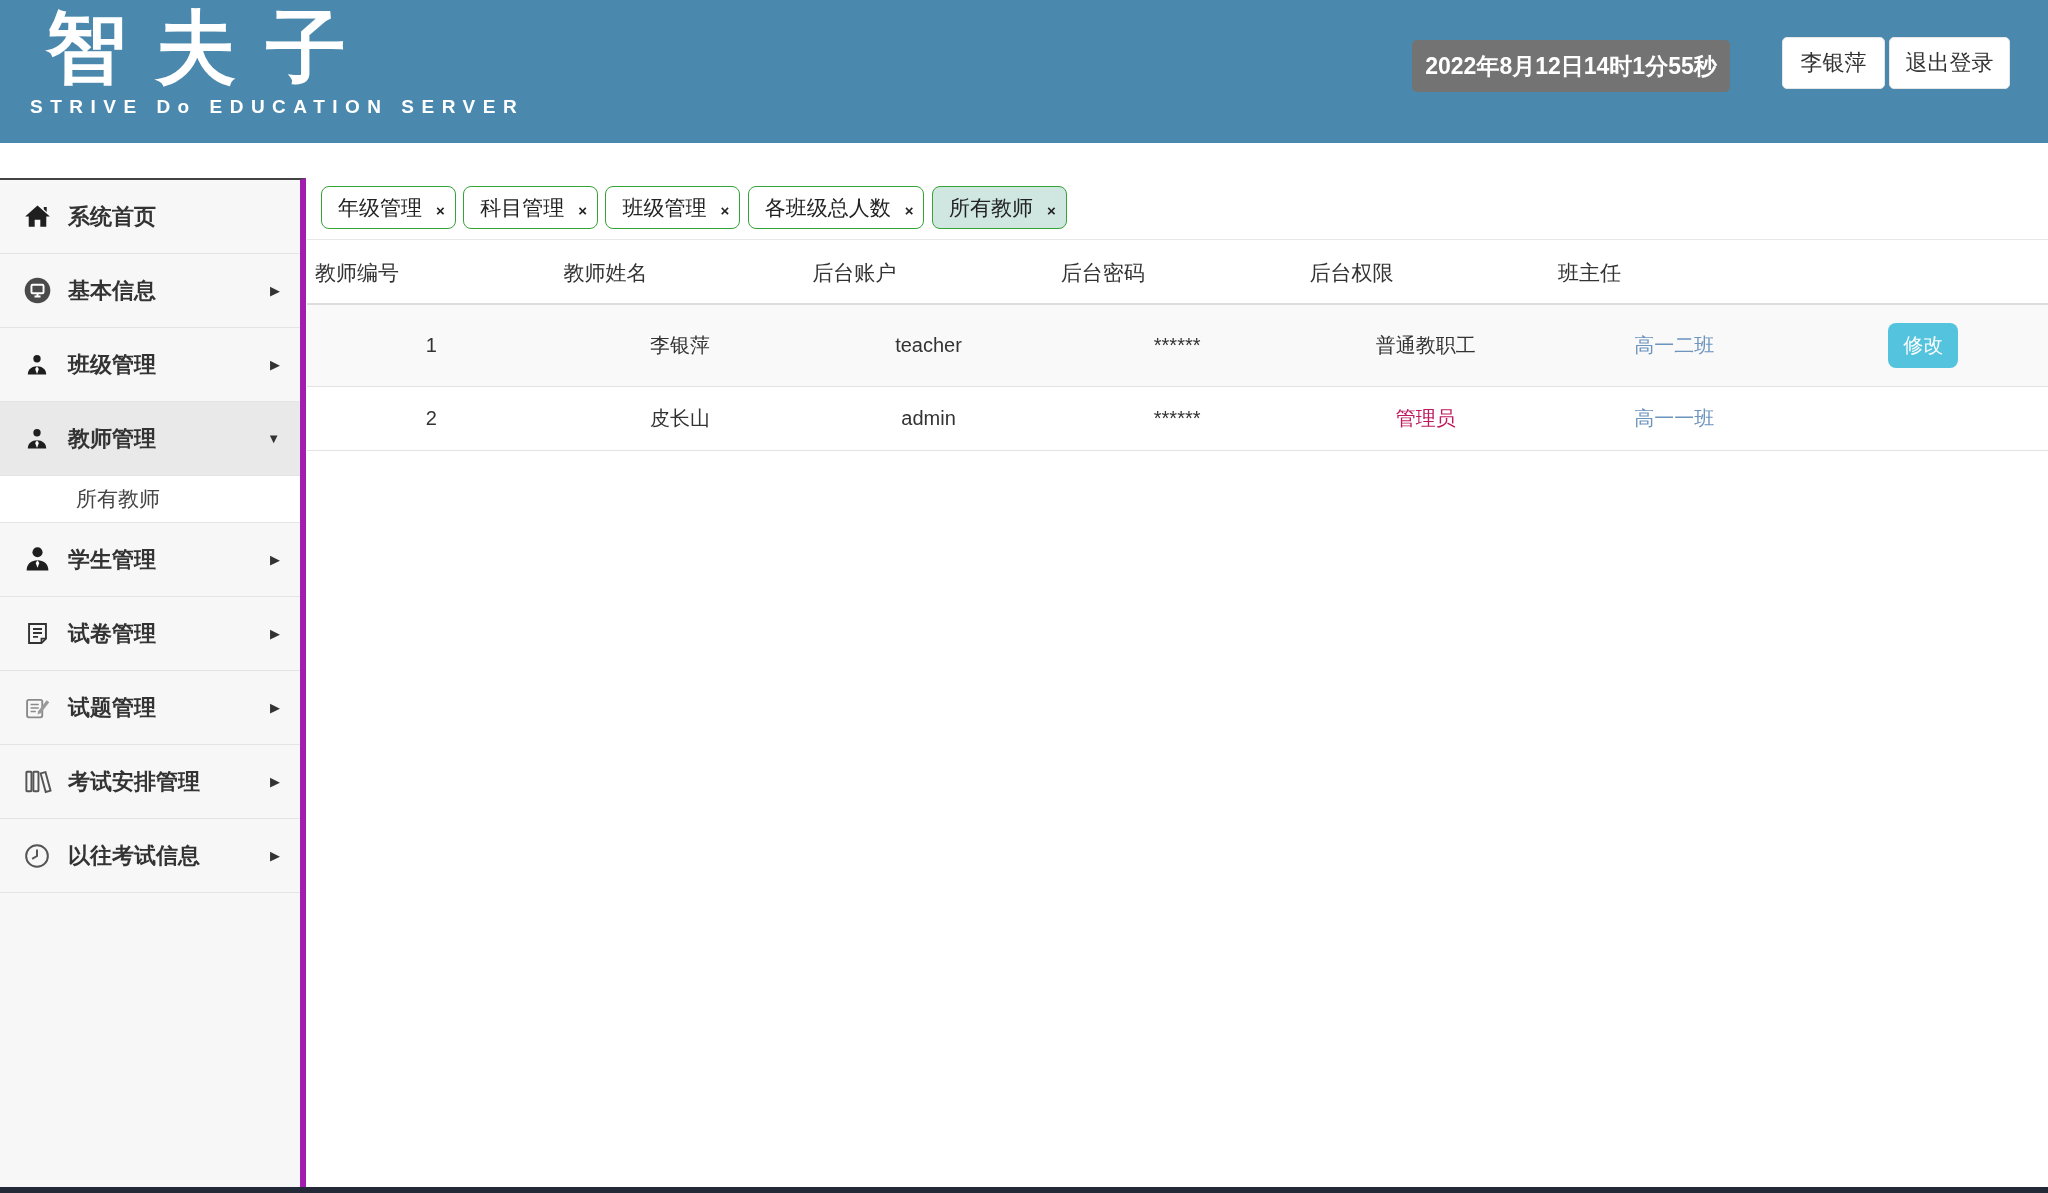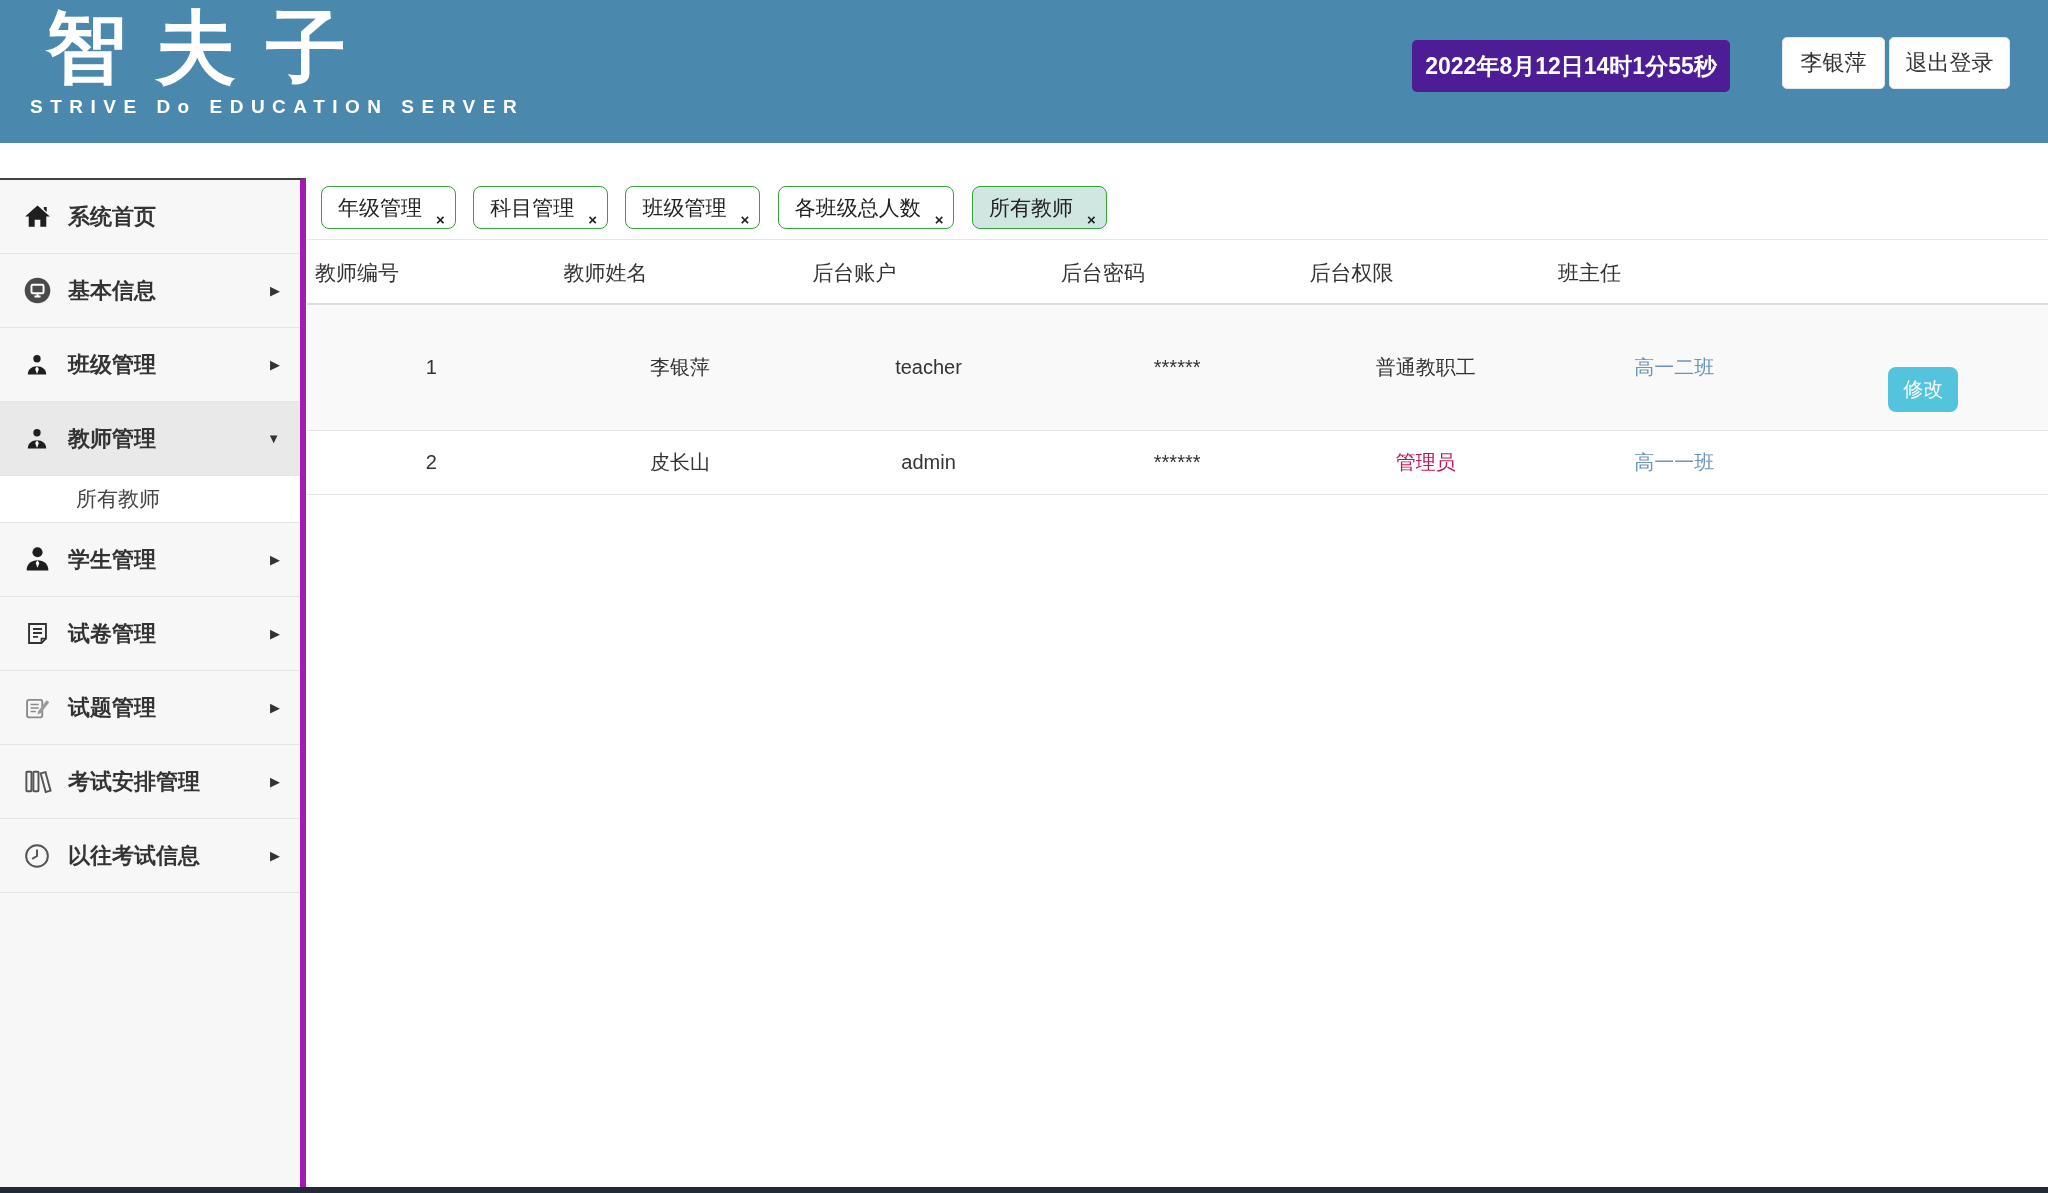--- a/index.html
+++ b/index.html
@@ -9,21 +9,21 @@
     background:#ffffff; position:relative; overflow:hidden; color:#333;
   }
 
   
   .topbar { position:absolute; left:0; top:0; width:2048px; height:143px; background:#4a89ad; }
   .logo { position:absolute; left:30px; top:2px; color:#fff; }
   .logo-title { font-size:80px; font-weight:bold; letter-spacing:30px; line-height:92px; white-space:nowrap;margin-left:16px; }
   .logo-sub { font-size:19px; font-weight:bold; letter-spacing:7.5px; margin-top:2px; white-space:nowrap; }
   .datetime-box {
     position:absolute; right:318px; top:40px; width:318px; height:52px;
-    background:#4c1d95; border-radius:5px; color:#fff; font-size:23px; font-weight:bold;
+    background:#737373; border-radius:5px; color:#fff; font-size:23px; font-weight:bold;
     display:flex; align-items:center; justify-content:center;
   }
   .hdr-btn {
     position:absolute; top:37px; height:52px; background:#fff; border:1px solid #e6e6e6;
     border-radius:5px; font-size:22px; color:#333; display:flex; align-items:center;
     justify-content:center; cursor:pointer; font-family:inherit;
   }
   .user-btn   { right:163px; width:103px; }
   .logout-btn { right:38px;  width:121px;font-family:Liberation Serif, serif; }
 
@@ -42,21 +42,21 @@
   .side-arrow { position:absolute; right:20px; font-size:13px; color:#333; }
   .side-subitem {
     height:47px; background:#fff; display:flex; align-items:center;
     padding-left:76px; font-size:21px; color:#444; border-bottom:1px solid #e4e4e4; cursor:pointer;
   }
 
   
   .main { position:absolute; left:307px; top:178px; width:1741px; height:1009px; background:#fff; }
   .tabbar { padding:8px 0 10px 14px; border-bottom:1px solid #e7e7e7; white-space:nowrap; }
   .tab {
-    display:inline-flex; align-items:flex-end; height:43px; margin-right:13px;
+    display:inline-flex; align-items:center; height:43px; margin-right:3px;
     border:1px solid #35a435; border-radius:8px; background:#fff;
     padding:0 10px 0 16px; cursor:pointer; vertical-align:top;
   }
   .tab-label { font-size:21px; color:#222; line-height:41px; }
   .tab-close { font-size:15px; font-weight:bold; color:#222; margin-left:14px; margin-top:5px; cursor:pointer; }
   .tab.active { background:#cfe7e0; }
 
   table.teachers { width:100%; border-collapse:collapse; table-layout:fixed; }
   table.teachers th {
     text-align:left; font-size:21px; font-weight:normal; color:#333;
@@ -64,21 +64,21 @@
   }
   table.teachers td {
     text-align:center; font-size:20px; color:#333;
     padding:18px 8px; border-bottom:1px solid #e3e3e3; height:61px; vertical-align:middle;
   }
   tr.row-odd td { background:#f9f9f9; }
   .role-admin { color:#be185d;font-family:Liberation Serif, serif; }
   .class-link { color:#6d94bd; cursor:pointer; }
   .edit-btn {
     width:70px; height:45px; background:#53c3de; color:#fff; border:none;
-    border-radius:8px; font-size:20px; cursor:pointer; font-family:inherit;margin-top:44px;
+    border-radius:8px; font-size:20px; cursor:pointer; font-family:inherit;
   }
 
   .bottom-strip { position:absolute; left:0; bottom:0; width:2048px; height:6px; background:#232936; }
 </style>
 </head>
 <body>
 
 <div class="topbar">
   <div class="logo">
     <div class="logo-title">智夫子</div>

